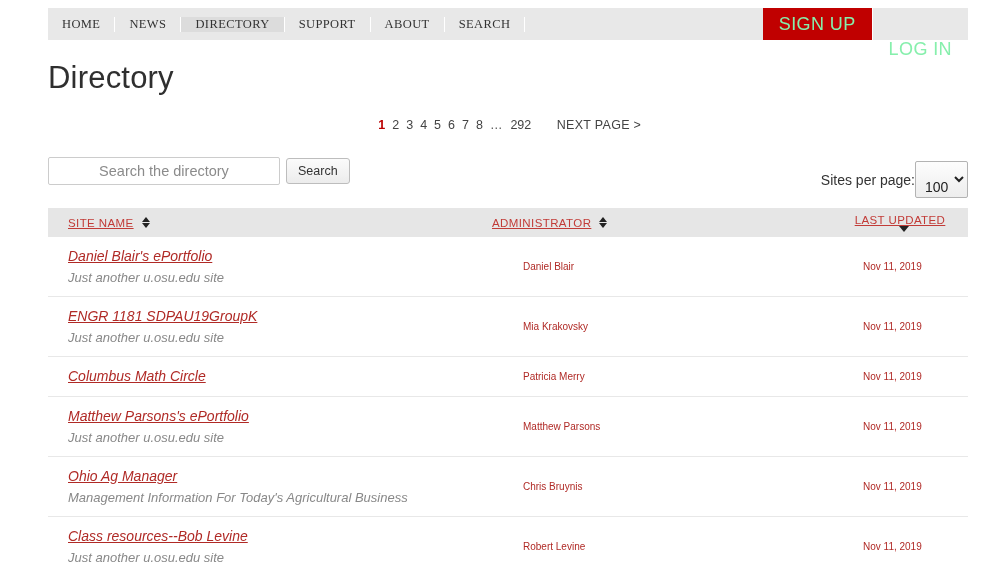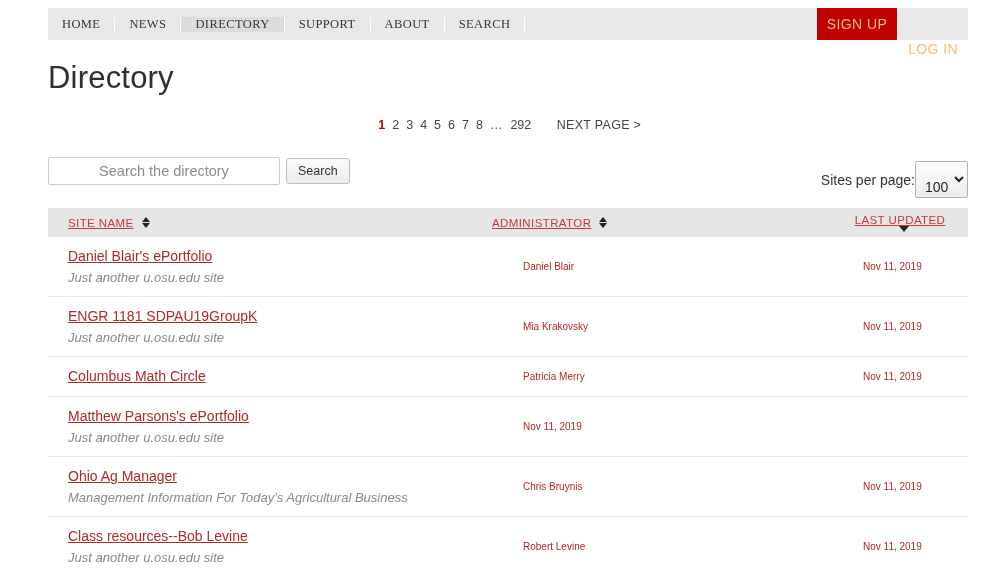--- a/index.html
+++ b/index.html
@@ -27,23 +27,23 @@
     color: #333333;
     background: #e8e8e8;
     border-right: 1px solid #ffffff;
     cursor: pointer; white-space: nowrap;
   }
   .nav-item.active { background: #dcdcdc; }
   .nav-spacer { flex: 1 1 auto; background: #e8e8e8; }
   .nav-right { display: flex; align-items: stretch; }
   .nav-btn {
     display: flex; align-items: center;
-    padding: 0 10px;
-    font-size: 14px; letter-spacing: 0.4px;
-    color: #fdba74;
+    padding: 0 16px;
+    font-size: 18px; letter-spacing: 0.4px;
+    color: #86efac;
     background: #c00000;
     border-right: 1px solid #ffffff;
     cursor: pointer; white-space: nowrap;
   }
   .nav-btn:last-child { border-right: none; margin-top: 41px; }
 
   
   .page-title {
     position: absolute; left: 48px; top: 60px;
     font-size: 31px; font-weight: 400; color: #2f2f2f;
@@ -143,20 +143,21 @@
     display: flex; align-items: center;
     border-bottom: 1px solid #e8e8e8;
     min-height: 60px;
   }
   .trow.compact { min-height: 40px; }
   .cell { display: flex; flex-direction: column; justify-content: center; }
   .site-link {
     font-size: 14px; color: #b02a26;
     text-decoration: underline; cursor: pointer;
     line-height: 19px;
+    font-style: italic;
   }
   .site-desc {
     font-size: 13px; color: #888888;
     font-style: italic; line-height: 19px; margin-top: 2px;
   }
   .admin-link, .date-link {
     font-size: 10px; color: #b02a26;
     cursor: pointer; margin-left: 31px;
   }
 </style>
@@ -279,20 +280,23 @@
           </div>
           <div class="cell col-updated">
             <span class="date-link">Nov 11, 2019</span>
           </div>
         </div>
         <div class="trow">
           <div class="cell col-site">
             <span class="site-link">Matthew Parsons's ePortfolio</span>
             <span class="site-desc">Just another u.osu.edu site</span>
           </div>
+          <div class="cell col-admin">
+            <span class="admin-link">Matthew Parsons</span>
+          </div>
           <div class="cell col-updated">
             <span class="date-link">Nov 11, 2019</span>
           </div>
         </div>
         <div class="trow">
           <div class="cell col-site">
             <span class="site-link">Ohio Ag Manager</span>
             <span class="site-desc">Management Information For Today's Agricultural Business</span>
           </div>
           <div class="cell col-admin">

